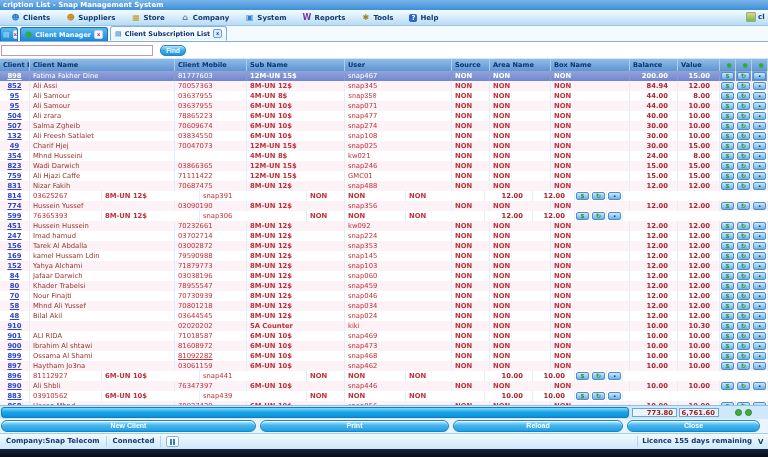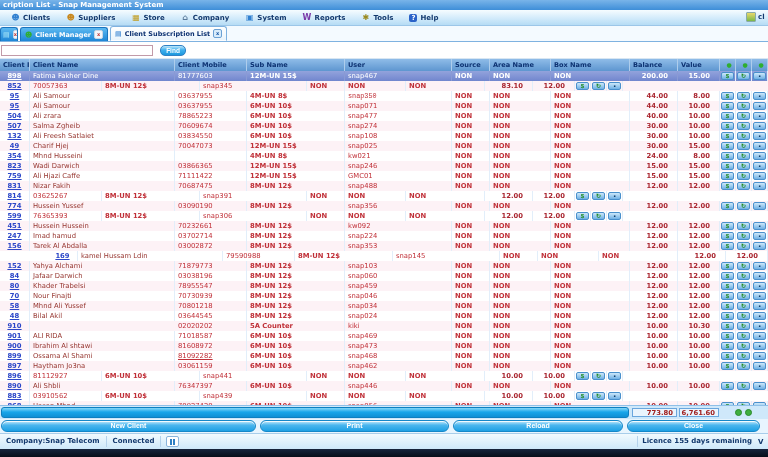--- a/index.html
+++ b/index.html
@@ -195,27 +195,28 @@
           </div>
           <div class="icell" style="width: 16px; flex: 0 0 auto;">
             <button class="ibtn sync">↻</button>
           </div>
           <div class="icell" style="width: 16px; flex: 0 0 auto;">
             <button class="ibtn monitor">▪</button>
           </div>
         </div>
         <div class="grow">
           <div class="gc c-id" style="width: 30px; flex: 0 0 auto;">852</div>
+          <div class="gc c-name" style="width: 145px; flex: 0 0 auto;">Ali Assi</div>
           <div class="gc c-mobile" style="width: 72px; flex: 0 0 auto;">70057363</div>
           <div class="gc c-sub" style="width: 98px; flex: 0 0 auto;">8M-UN 12$</div>
           <div class="gc c-user" style="width: 107px; flex: 0 0 auto;">snap345</div>
           <div class="gc c-source" style="width: 38px; flex: 0 0 auto;">NON</div>
           <div class="gc c-area" style="width: 61px; flex: 0 0 auto;">NON</div>
           <div class="gc c-box" style="width: 79px; flex: 0 0 auto;">NON</div>
-          <div class="gc c-balance" style="width: 48px; flex: 0 0 auto;">83.10</div>
+          <div class="gc c-balance" style="width: 48px; flex: 0 0 auto;">84.94</div>
           <div class="gc c-value" style="width: 42px; flex: 0 0 auto;">12.00</div>
           <div class="icell" style="width: 16px; flex: 0 0 auto;">
             <button class="ibtn money">$</button>
           </div>
           <div class="icell" style="width: 16px; flex: 0 0 auto;">
             <button class="ibtn sync">↻</button>
           </div>
           <div class="icell" style="width: 16px; flex: 0 0 auto;">
             <button class="ibtn monitor">▪</button>
           </div>
@@ -548,21 +549,21 @@
             <button class="ibtn money">$</button>
           </div>
           <div class="icell" style="width: 16px; flex: 0 0 auto;">
             <button class="ibtn sync">↻</button>
           </div>
           <div class="icell" style="width: 16px; flex: 0 0 auto;">
             <button class="ibtn monitor">▪</button>
           </div>
         </div>
         <div class="grow">
-          <div class="gc c-id" style="width: 30px; flex: 0 0 auto; margin-left: 48px;">169</div>
+          <div class="gc c-id" style="width: 30px; flex: 0 0 auto;">169</div>
           <div class="gc c-name" style="width: 145px; flex: 0 0 auto;">kamel Hussam Ldin</div>
           <div class="gc c-mobile" style="width: 72px; flex: 0 0 auto;">79590988</div>
           <div class="gc c-sub" style="width: 98px; flex: 0 0 auto;">8M-UN 12$</div>
           <div class="gc c-user" style="width: 107px; flex: 0 0 auto;">snap145</div>
           <div class="gc c-source" style="width: 38px; flex: 0 0 auto;">NON</div>
           <div class="gc c-area" style="width: 61px; flex: 0 0 auto;">NON</div>
           <div class="gc c-box" style="width: 79px; flex: 0 0 auto;">NON</div>
           <div class="gc c-balance" style="width: 48px; flex: 0 0 auto;">12.00</div>
           <div class="gc c-value" style="width: 42px; flex: 0 0 auto;">12.00</div>
           <div class="icell" style="width: 16px; flex: 0 0 auto;">

